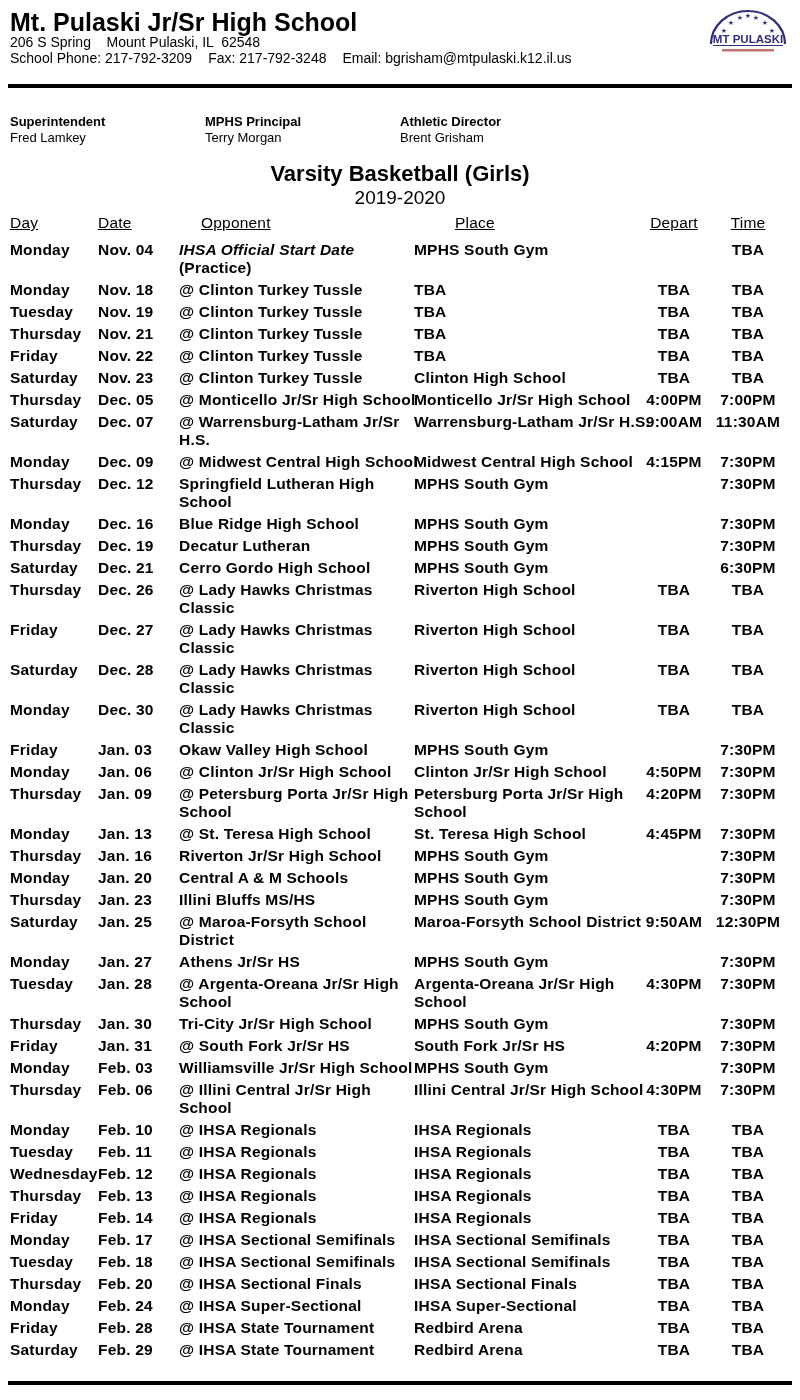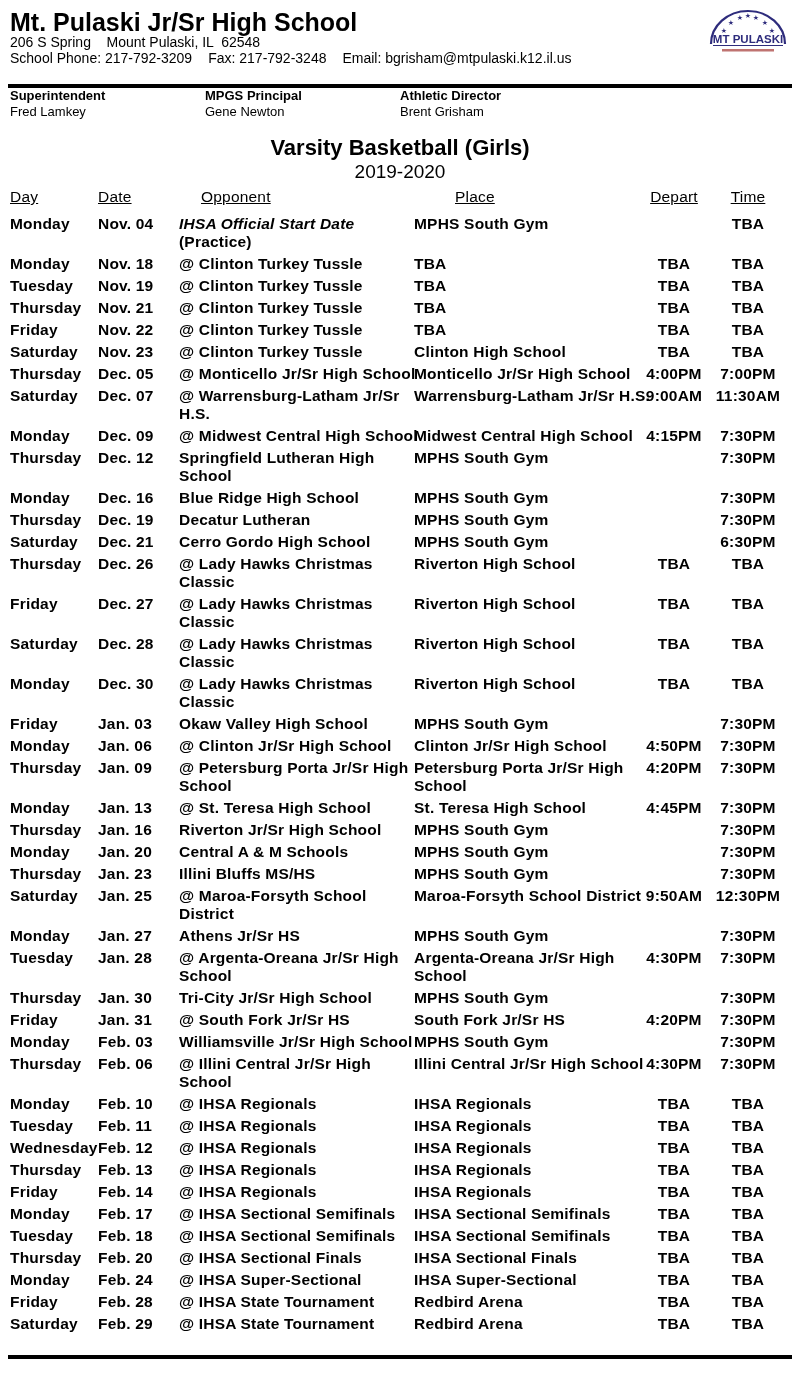--- a/index.html
+++ b/index.html
@@ -16,21 +16,21 @@
   .contact { font-size: 14px; line-height: 16px; display: flex; gap: 16px; white-space: pre; }
   .logo { position: absolute; top: 4px; right: 6px; }
 
   .rule { height: 4px; background: #000; margin: 0 8px; }
   .rule-top { margin-top: 18px; }
   .rule-bottom { margin-top: 22px; }
 
   .staff {
     display: grid;
     grid-template-columns: 195px 195px 200px 1fr;
-    padding-left: 10px; margin-top: 0;
+    padding-left: 10px; margin-top: 26px;
     font-size: 13px; line-height: 16px;
   }
   .staff .t { font-weight: bold; }
 
   .doc-title { text-align: center; font-size: 22px; font-weight: bold; line-height: 26px; margin-top: 15px; }
   .doc-season { text-align: center; font-size: 19px; line-height: 22px; }
 
   .sched { margin-top: 4px; padding-left: 10px; font-size: 15.5px; letter-spacing: 0.2px; }
   .thead, .trow {
     display: grid;
@@ -75,22 +75,22 @@
 </div>
 
 <div class="rule rule-top"></div>
 
 <div class="staff">
   <div>
     <div class="t">Superintendent</div>
     <div class="n">Fred Lamkey</div>
   </div>
   <div>
-    <div class="t">MPGS Principal</div>
-    <div class="n">Gene Newton</div>
+    <div class="t">MPHS Principal</div>
+    <div class="n">Terry Morgan</div>
   </div>
   <div>
     <div class="t">Athletic Director</div>
     <div class="n">Brent Grisham</div>
   </div>
 </div>
 
 <div class="doc-title">Varsity Basketball (Girls)</div>
 <div class="doc-season">2019-2020</div>
 

